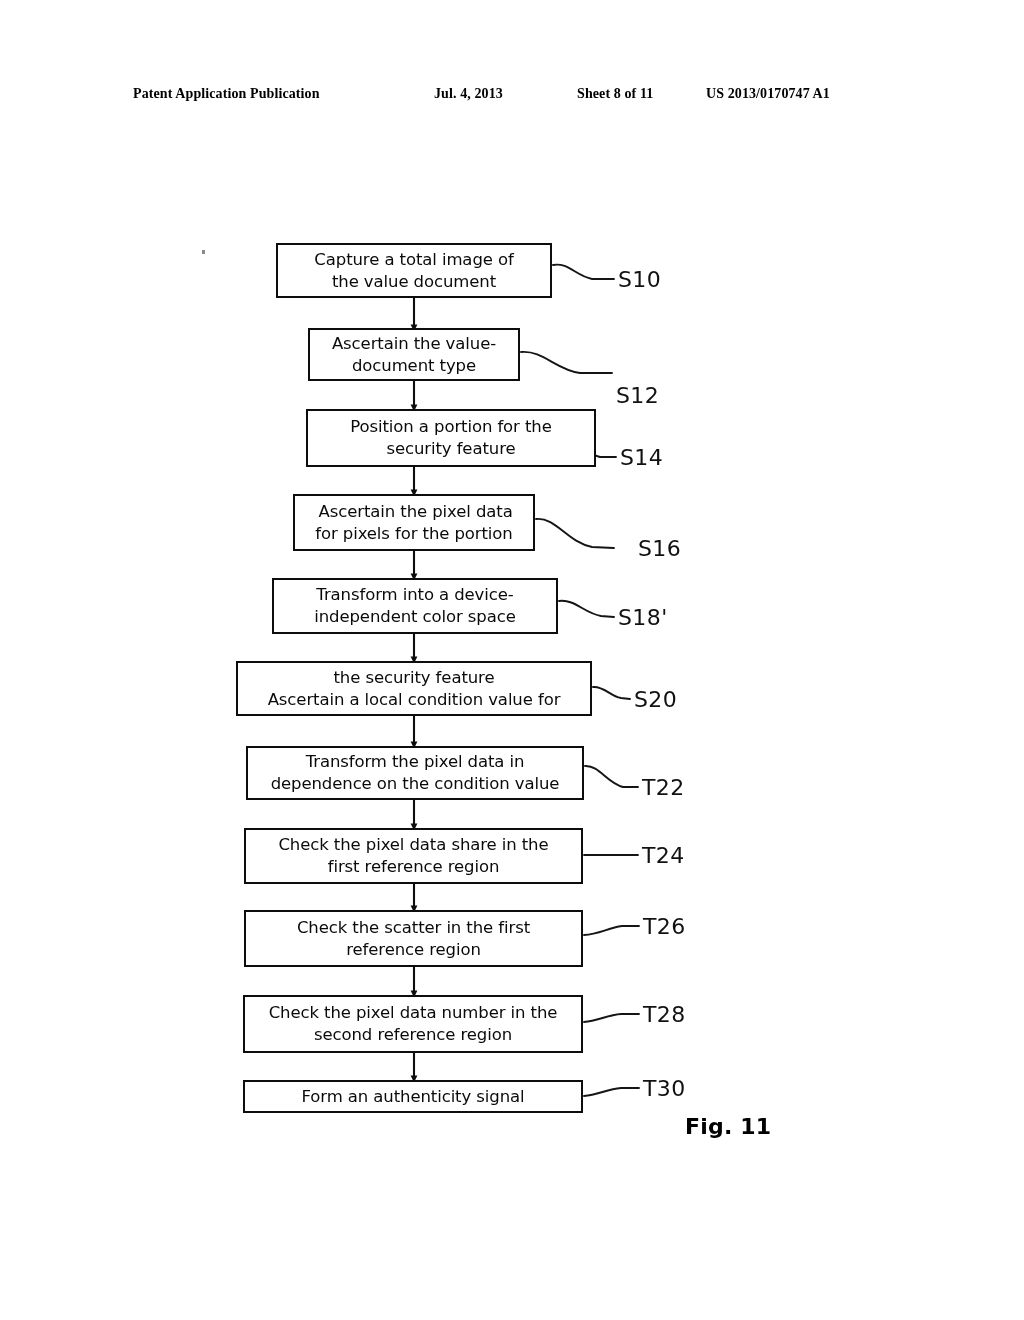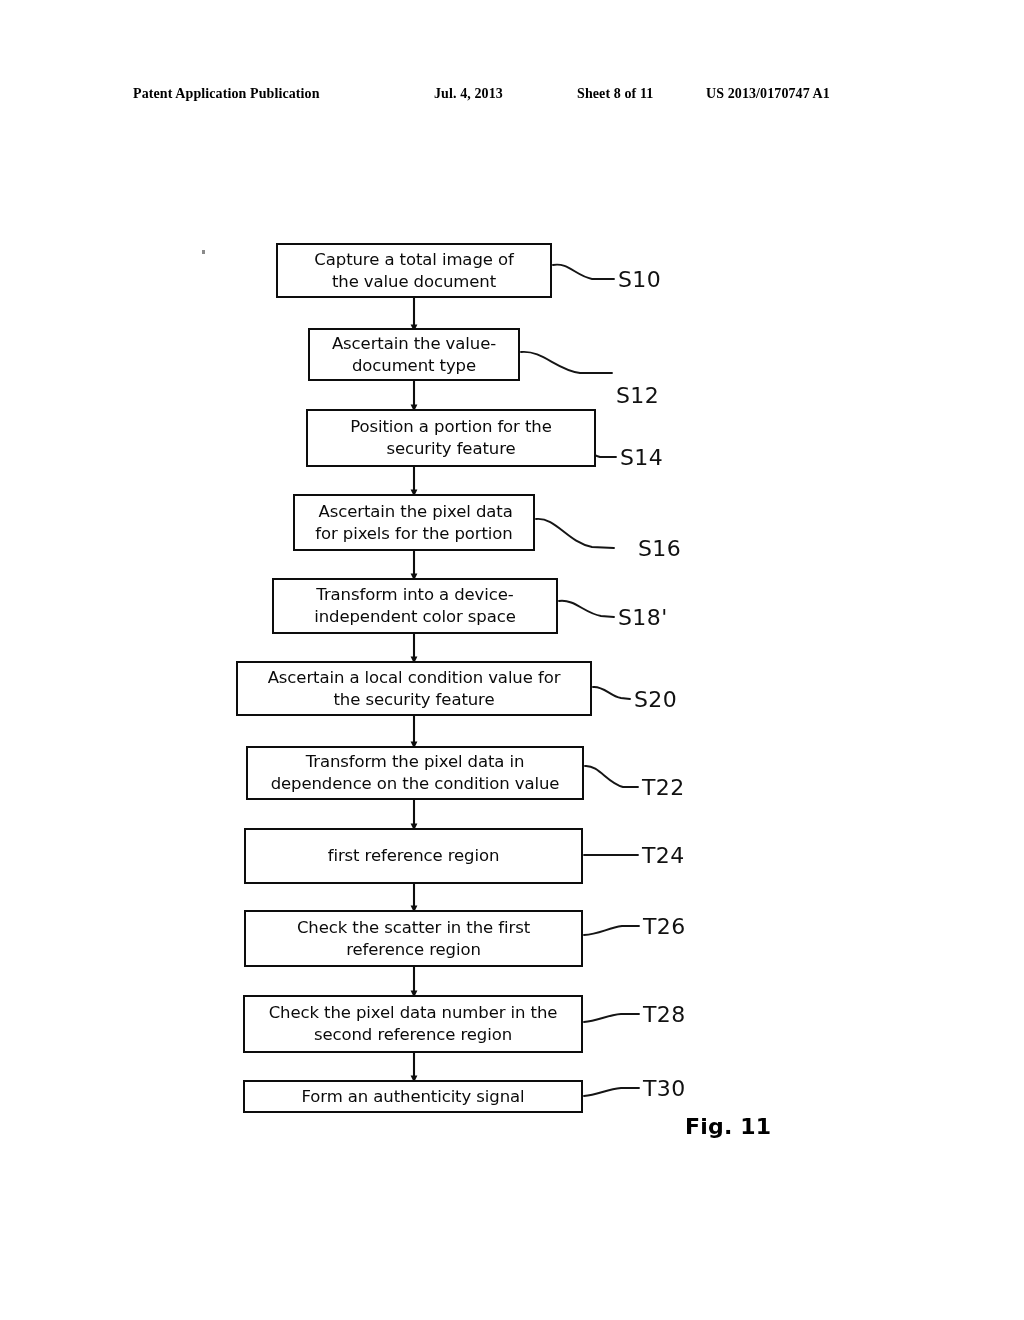--- a/index.html
+++ b/index.html
@@ -177,34 +177,35 @@
 
   <div class="node" style="left:272px; top:578px; width:286px; height:56px;">
     <div>
       <span>Transform into a device-</span>
       <span>independent color space</span>
     </div>
   </div>
 
   <div class="node" style="left:236px; top:661px; width:356px; height:55px;">
     <div>
+      <span>the security feature</span>
       <span>Ascertain a local condition value for</span>
-      <span>the security feature</span>
     </div>
   </div>
 
   <div class="node" style="left:246px; top:746px; width:338px; height:54px;">
     <div>
       <span>Transform the pixel data in</span>
       <span>dependence on the condition value</span>
     </div>
   </div>
 
   <div class="node" style="left:244px; top:828px; width:339px; height:56px;">
     <div>
+      <span>Check the pixel data share in the</span>
       <span>first reference region</span>
     </div>
   </div>
 
   <div class="node" style="left:244px; top:910px; width:339px; height:57px;">
     <div>
       <span>Check the scatter in the first</span>
       <span>reference region</span>
     </div>
   </div>

